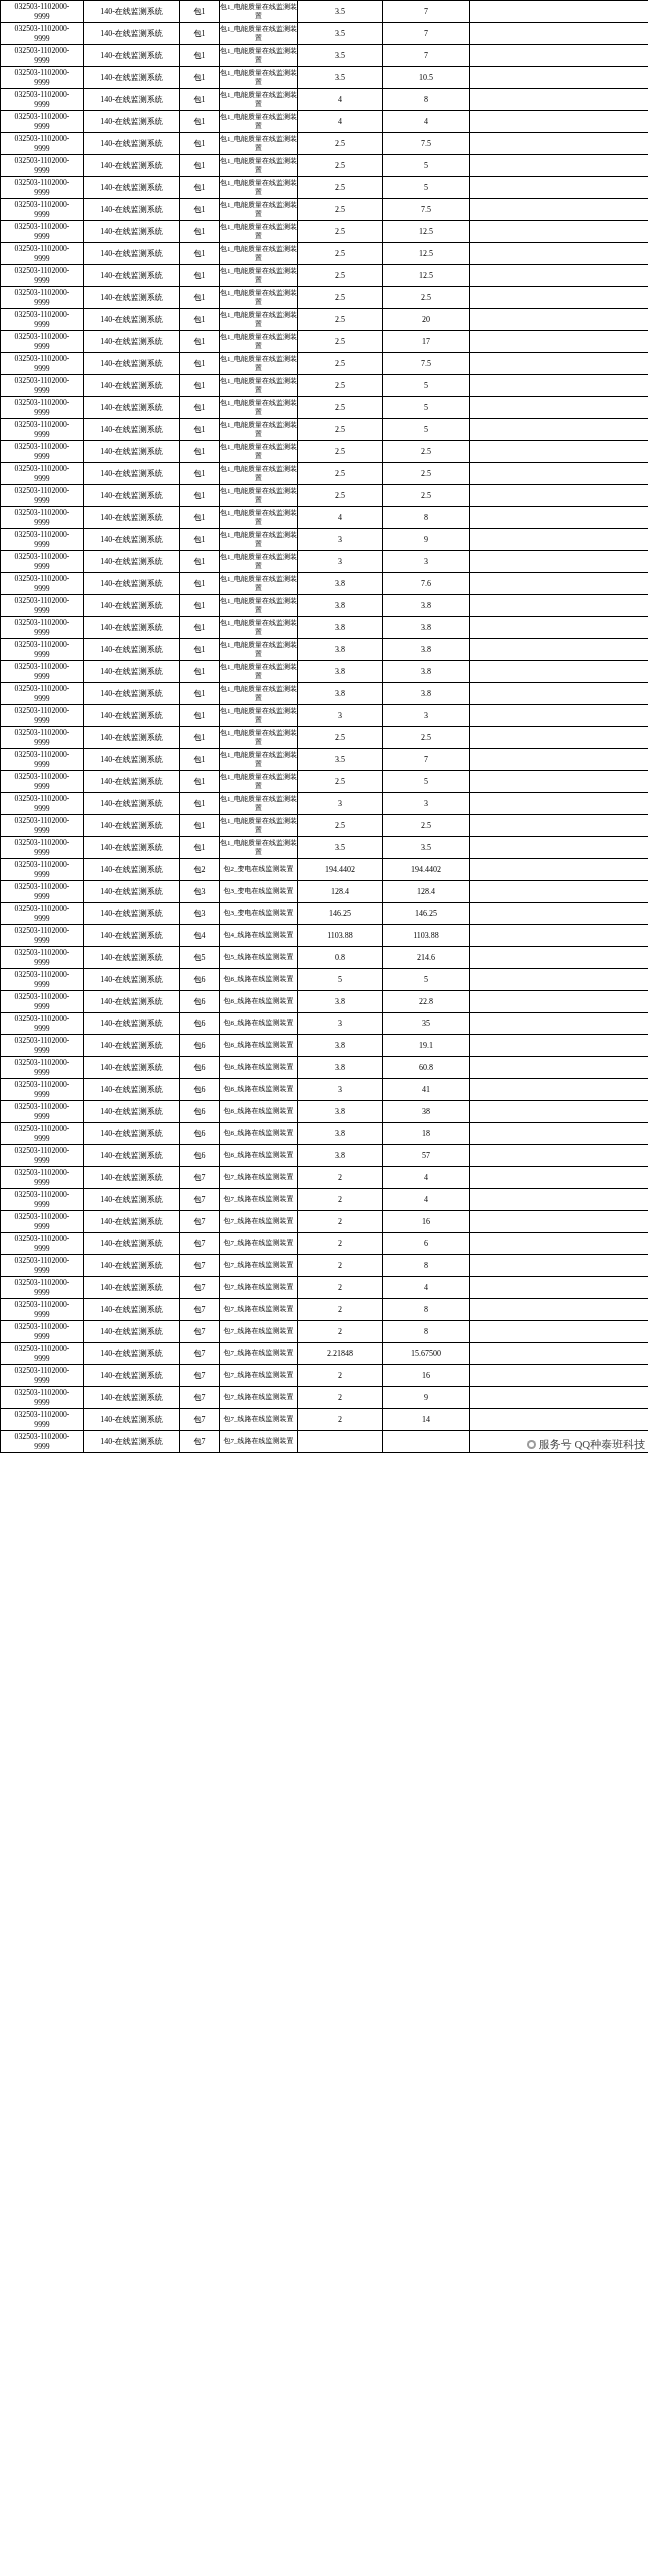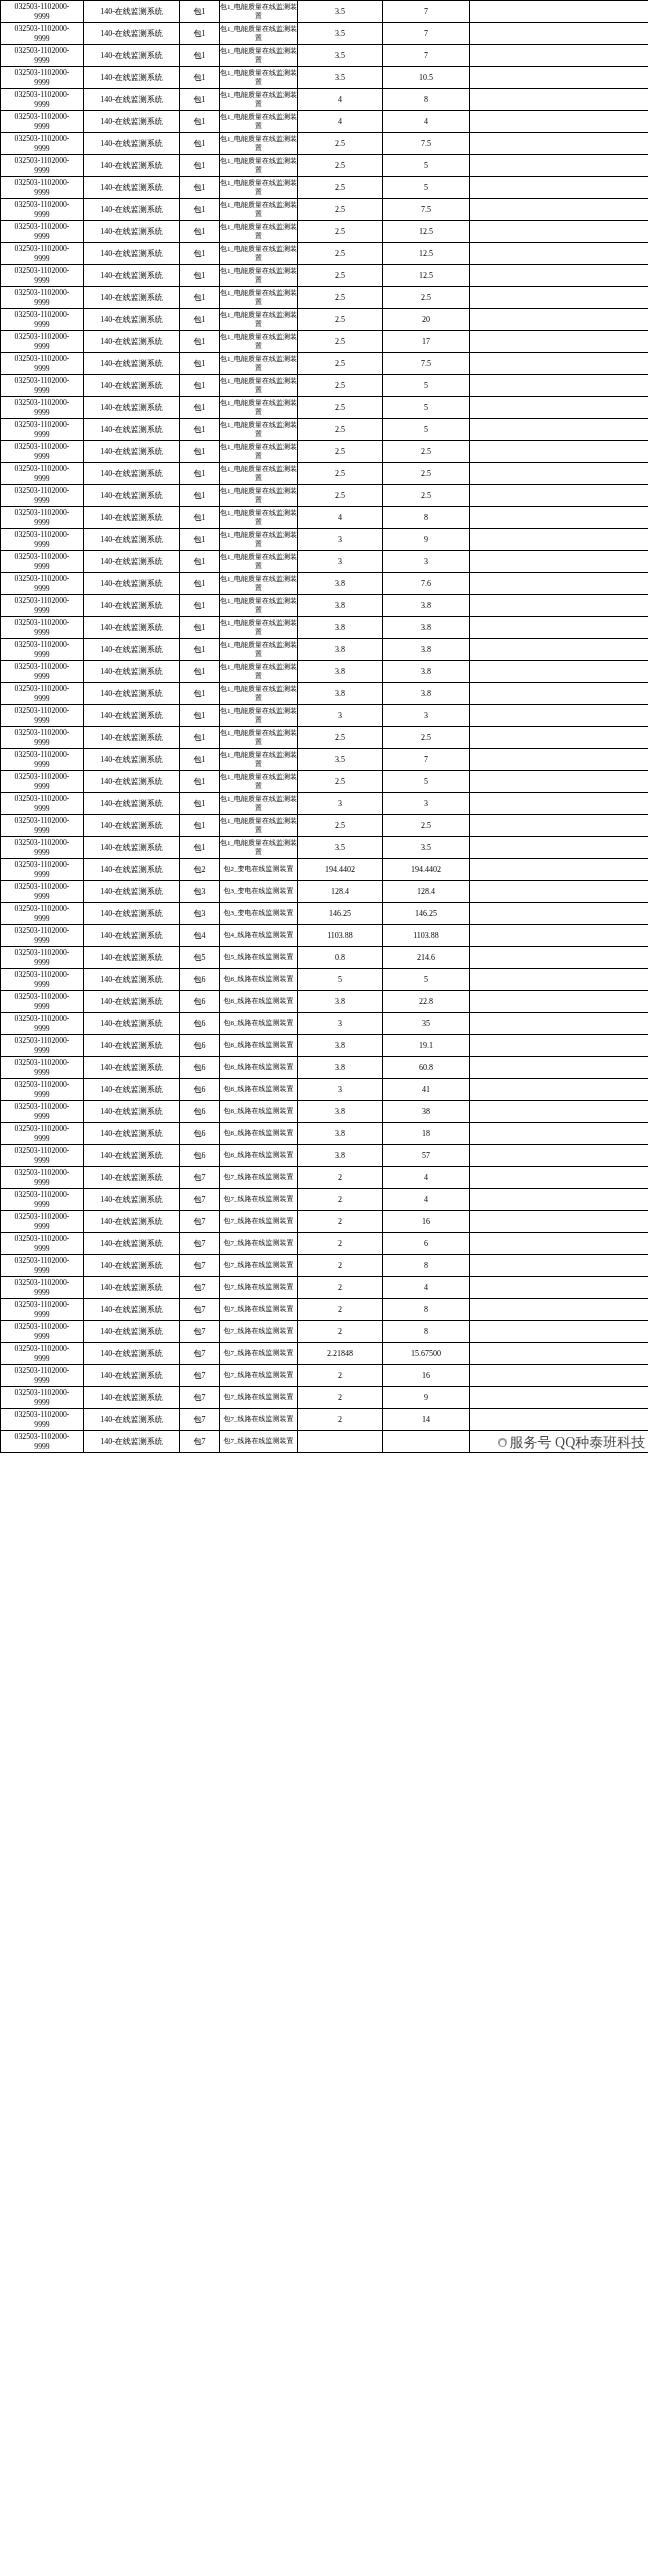--- a/index.html
+++ b/index.html
@@ -66,21 +66,21 @@
   td.blank {
     border: none;
   }
   .twoline {
     display: block;
   }
   .footer {
     position: absolute;
     right: 3.7px;
     bottom: 1.2px;
-    font-size: 14px;
+    font-size: 11px;
     color: #4a4a4a;
     white-space: nowrap;
     display: flex;
     align-items: center;
     gap: 2.5px;
   }
   .footer .qq-icon {
     display: inline-block;
     width: 9.2px;
     height: 9.2px;

